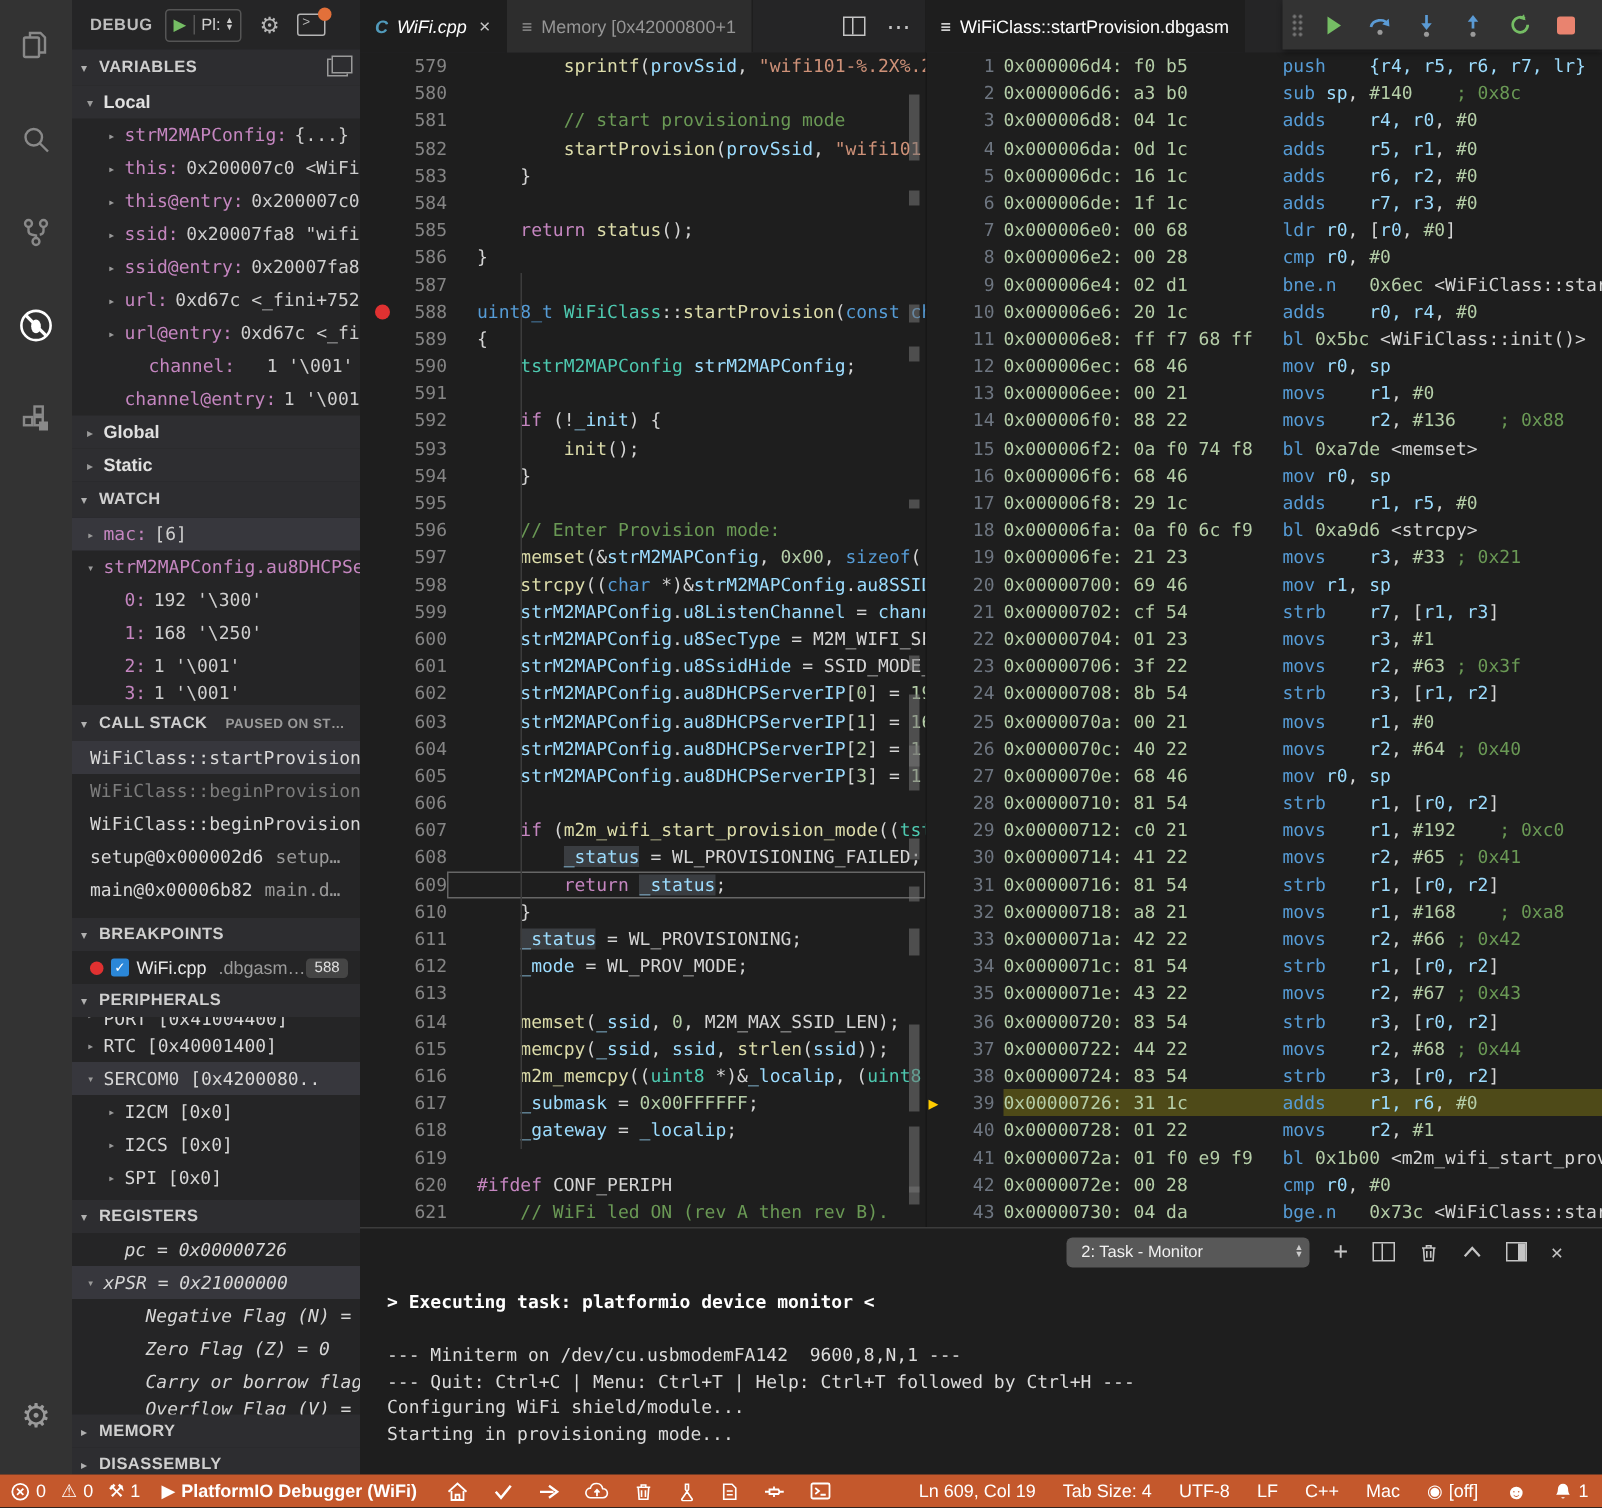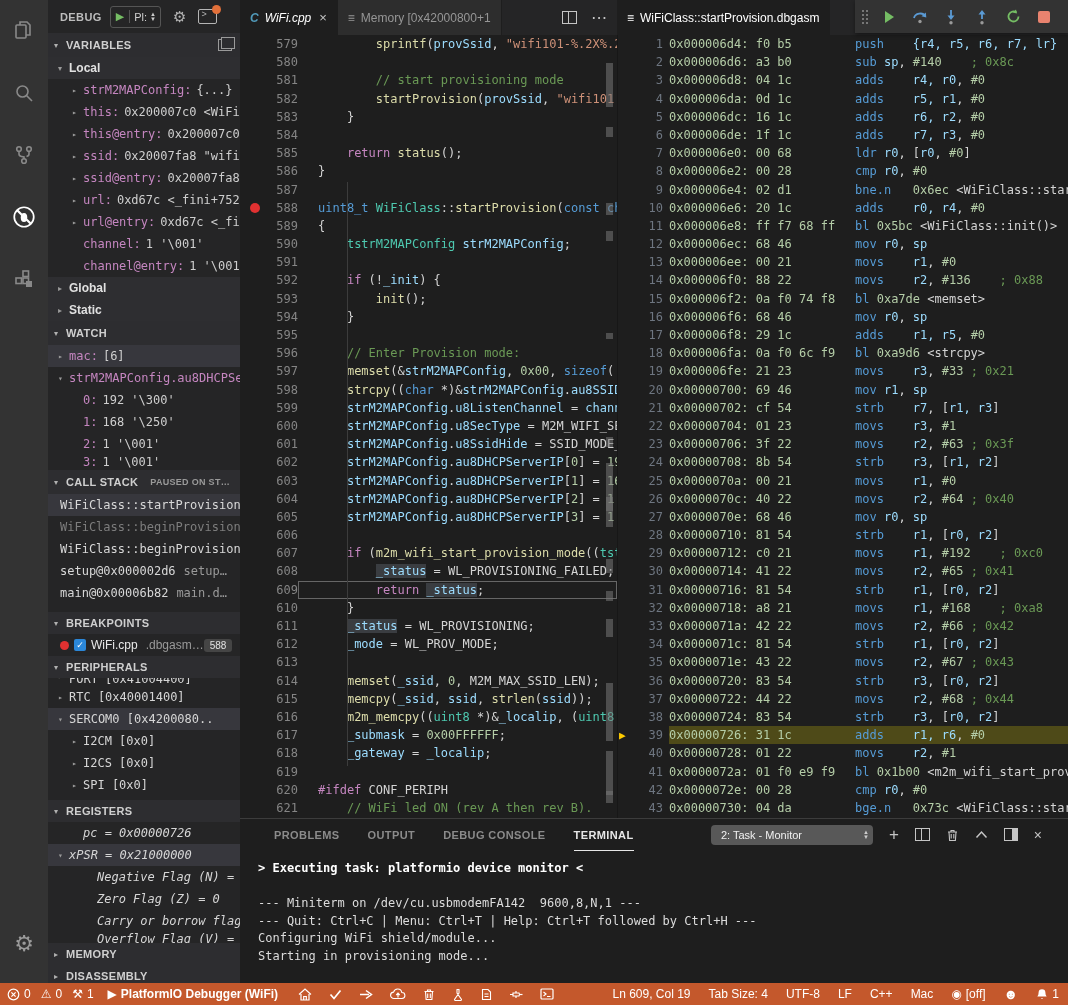--- a/index.html
+++ b/index.html
@@ -221,21 +221,21 @@
         <div class="srow mono" style="padding-left: 24px;">
           <span class="tw">▸</span>
           <span class="nm">url:</span>
           <span class="vl">0xd67c &lt;_fini+752&gt;…</span>
         </div>
         <div class="srow mono" style="padding-left: 24px;">
           <span class="tw">▸</span>
           <span class="nm">url@entry:</span>
           <span class="vl">0xd67c &lt;_fin…</span>
         </div>
-        <div class="srow mono" style="padding-left: 24px;">
+        <div class="srow mono" style="padding-left: 24px; gap: 16px;">
           <span class="tw"> </span>
           <span class="nm">channel:</span>
           <span class="vl">1 '\001'</span>
         </div>
         <div class="srow mono" style="padding-left: 24px;">
           <span class="tw"> </span>
           <span class="nm">channel@entry:</span>
           <span class="vl">1 '\001'</span>
         </div>
         <div class="srow scope" style="padding-left: 10px;">
@@ -470,26 +470,20 @@
           <path d="M11 1.5 L12 5.5 L8 4.5 Z" fill="#75bd64"></path>
         </svg>
     </div>
     <div class="dbg-btn">
       <div style="width:12px;height:12px;background:#e9836f;border-radius:2px;"></div>
     </div>
   </div>
 
   <div id="panel">
     <div id="panel-tabs">
-      <span id="ptabs-holder" style="display:flex;height:100%;">
-          <span class="ptab">PROBLEMS</span>
-          <span class="ptab">OUTPUT</span>
-          <span class="ptab">DEBUG CONSOLE</span>
-          <span class="ptab active">TERMINAL</span>
-        </span>
       <div id="panel-right">
         <span id="term-select">
           <span>2: Task - Monitor</span>
           <span class="stepper">
               <span>▲</span>
               <span>▼</span>
             </span>
         </span>
         <span class="pi" style="font-size:17px;">+</span>
         <span class="split-icon"></span>

